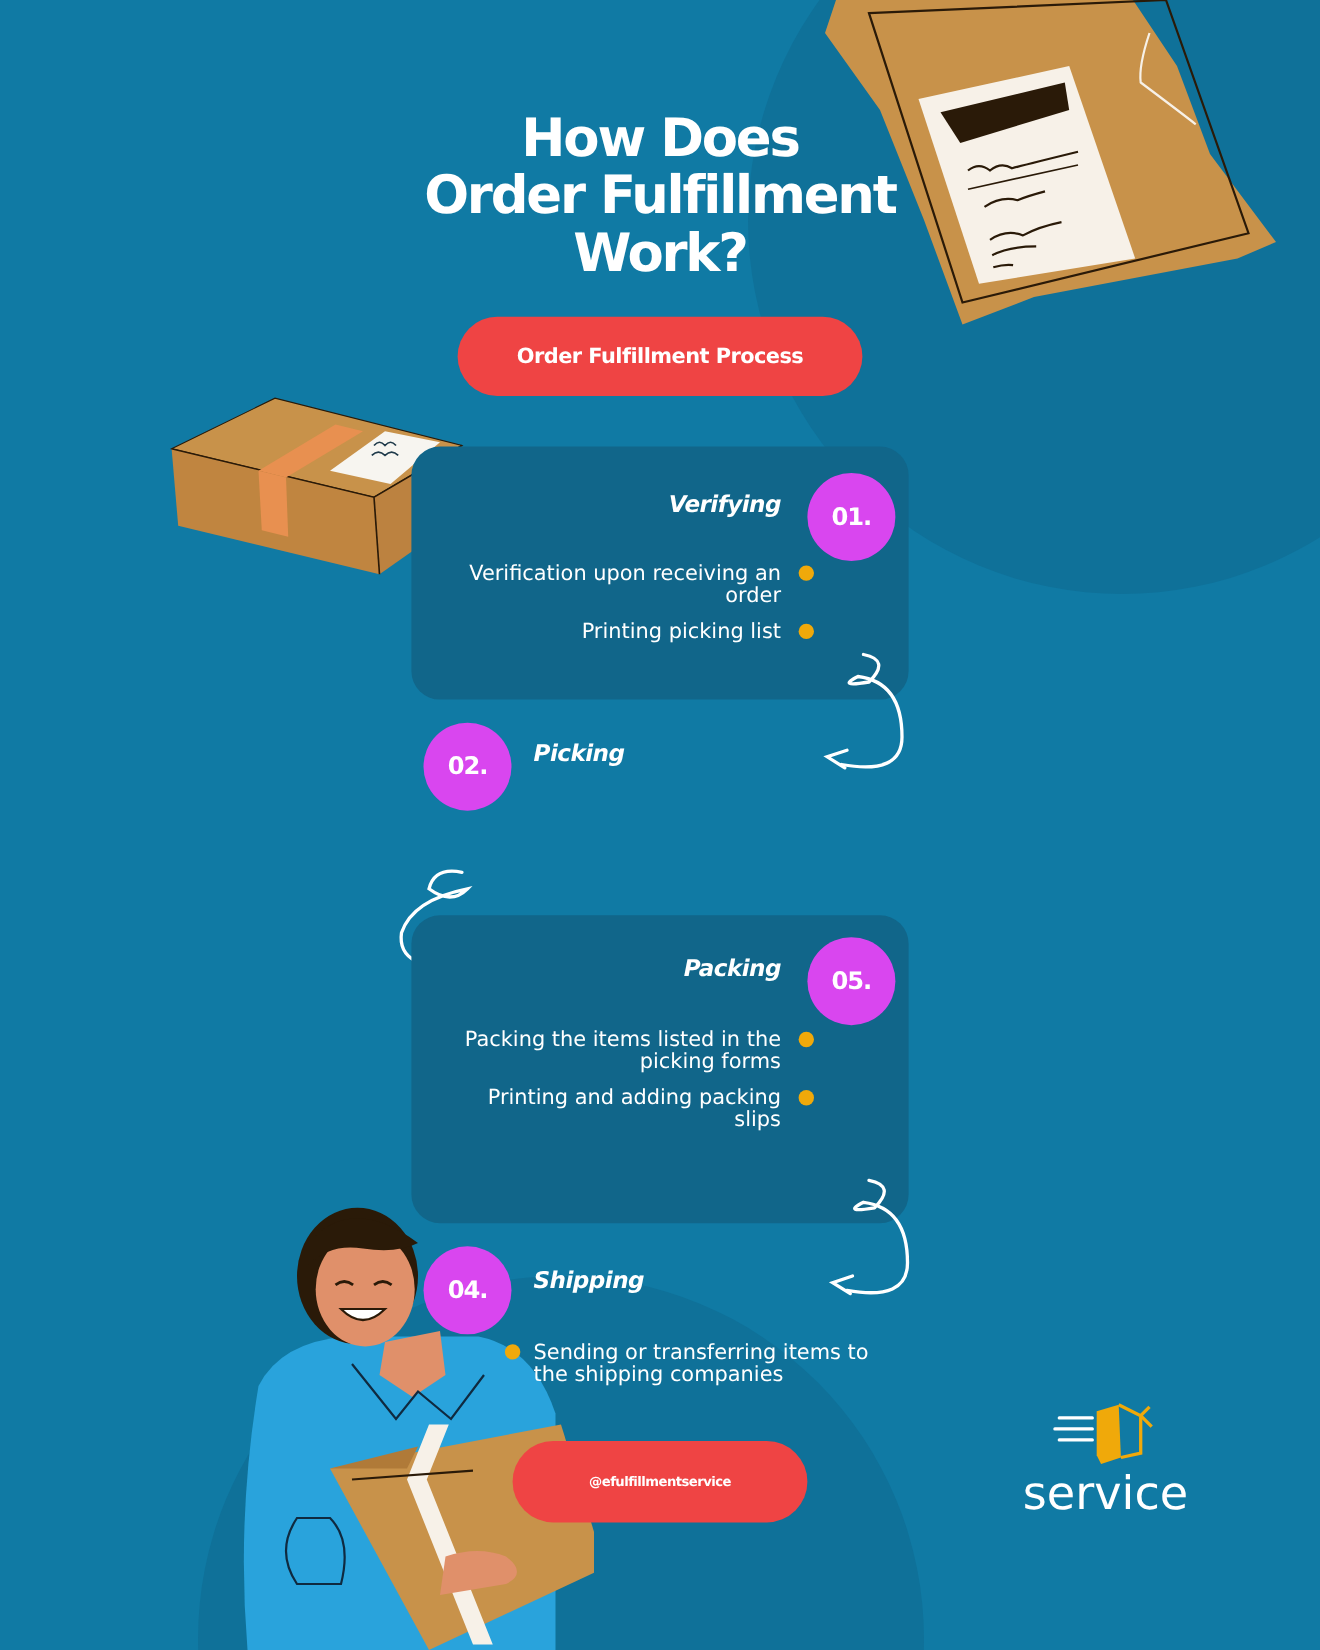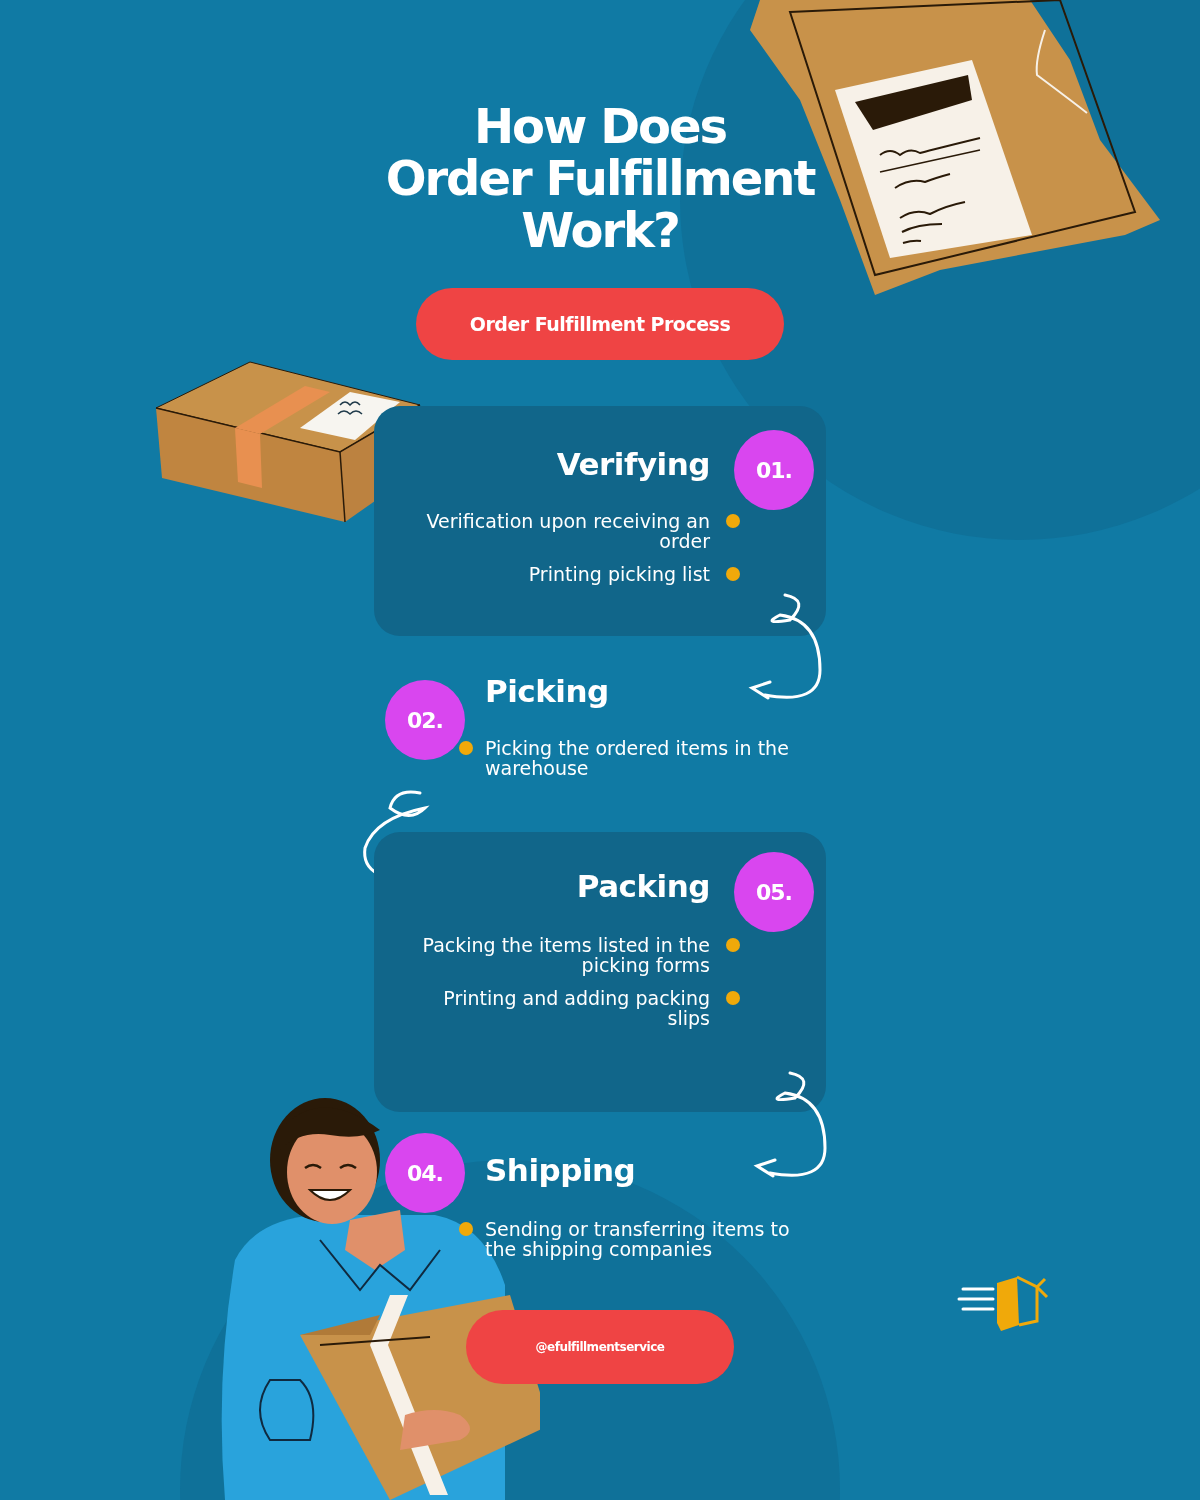--- a/index.html
+++ b/index.html
@@ -13,21 +13,21 @@
 
   .pill { position: absolute; background: #ef4444; color: #fff; font-weight: bold; border-radius: 40px; display: flex; align-items: center; justify-content: center; letter-spacing: -0.5px; }
   .pill.process { left: 416px; top: 288px; width: 368px; height: 72px; font-size: 19px; }
   .pill.handle { left: 466px; top: 1310px; width: 268px; height: 74px; font-size: 12px; }
 
   .card { position: absolute; left: 374px; width: 452px; background: #11668a; border-radius: 26px; }
   .card.c1 { top: 406px; height: 230px; }
   .card.c3 { top: 832px; height: 280px; }
 
   .num { position: absolute; width: 80px; height: 80px; border-radius: 50%; background: #d946ef; color: #fff; font-weight: bold; font-size: 22px; display: flex; align-items: center; justify-content: center; letter-spacing: -1px; }
-  .step-title { position: absolute; color: #fff; font-weight: bold; font-size: 31px; letter-spacing: -0.5px; }
+  .step-title { position: absolute; color: #fff; font-weight: bold; font-size: 21px; letter-spacing: -0.5px; font-style: italic; }
   .step-title.right { text-align: right; }
   .bullets { position: absolute; color: #fff; font-size: 19px; line-height: 20px; }
   .bullets .item { position: relative; margin-bottom: 13px; }
   .bullets.right .item { text-align: right; padding-right: 0; }
   .bullets .dot { position: absolute; width: 14px; height: 14px; border-radius: 50%; background: #f0a90a; top: 3px; }
   .bullets.right .dot { right: -30px; }
   .bullets.left .dot { left: -26px; }
 
   .logo { position: absolute; left: 870px; top: 1275px; width: 270px; text-align: center; color: #fff; }
   .logo .word1 { font-size: 42px; line-height: 44px; letter-spacing: -1px; }
@@ -81,24 +81,23 @@
 <div class="bullets right" style="left:420px;top:511px;width:290px;">
   <div class="item"><span class="dot"></span><span>Verification upon receiving an order</span></div>
   <div class="item"><span class="dot"></span><span>Printing picking list</span></div>
 </div>
 
 <svg class="illus" style="left:740px;top:590px;" width="90" height="115" viewBox="0 0 90 115">
   <path d="M45 5 q25 5 5 25 q-30 5 -10 -5 q40 5 40 55 q0 35 -55 25" fill="none" stroke="#fff" stroke-width="3" stroke-linecap="round"></path>
   <path d="M30 92 L12 98 L28 108" fill="none" stroke="#fff" stroke-width="3" stroke-linecap="round"></path>
 </svg>
 
-<div class="num" style="left:385px;top:680px;">02.</div>
+<div class="num" style="left:385px;top:657px;">02.</div>
 <div class="step-title" style="left:485px;top:673px;">Picking</div>
 <div class="bullets left" style="left:485px;top:738px;width:340px;">
-  <div class="item"><span class="dot"></span><span>Picking the ordered items in the warehouse</span></div>
 </div>
 
 <svg class="illus" style="left:350px;top:785px;" width="90" height="110" viewBox="0 0 90 110">
   <path d="M70 8 q-25 -5 -30 15 q20 15 35 0 q-50 10 -60 40 q-5 35 60 32" fill="none" stroke="#fff" stroke-width="3" stroke-linecap="round"></path>
   <path d="M60 88 L78 95 L62 105" fill="none" stroke="#fff" stroke-width="3" stroke-linecap="round"></path>
 </svg>
 
 <div class="card c3"></div>
 <div class="step-title right" style="left:480px;top:868px;width:230px;">Packing</div>
 <div class="num" style="left:734px;top:852px;">05.</div>
@@ -137,13 +136,14 @@
 
 <div class="pill handle">@efulfillmentservice</div>
 
 <div class="logo">
   <svg width="100" height="60" viewBox="0 0 100 60" style="display:block;margin:0 auto 4px;">
     <path d="M8 14 L38 14 M4 24 L38 24 M8 34 L38 34" stroke="#fff" stroke-width="3" stroke-linecap="round"></path>
     <path d="M42 8 L62 2 L64 50 L46 56 L42 48 Z" fill="#f0a90a"></path>
     <path d="M62 2 L82 12 L82 46 L64 50" fill="none" stroke="#f0a90a" stroke-width="3"></path>
     <path d="M82 12 L90 4 M82 12 L92 22" stroke="#f0a90a" stroke-width="3"></path>
   </svg>
+  <div class="word2">service</div>
 </div>
 
 </body></html>

